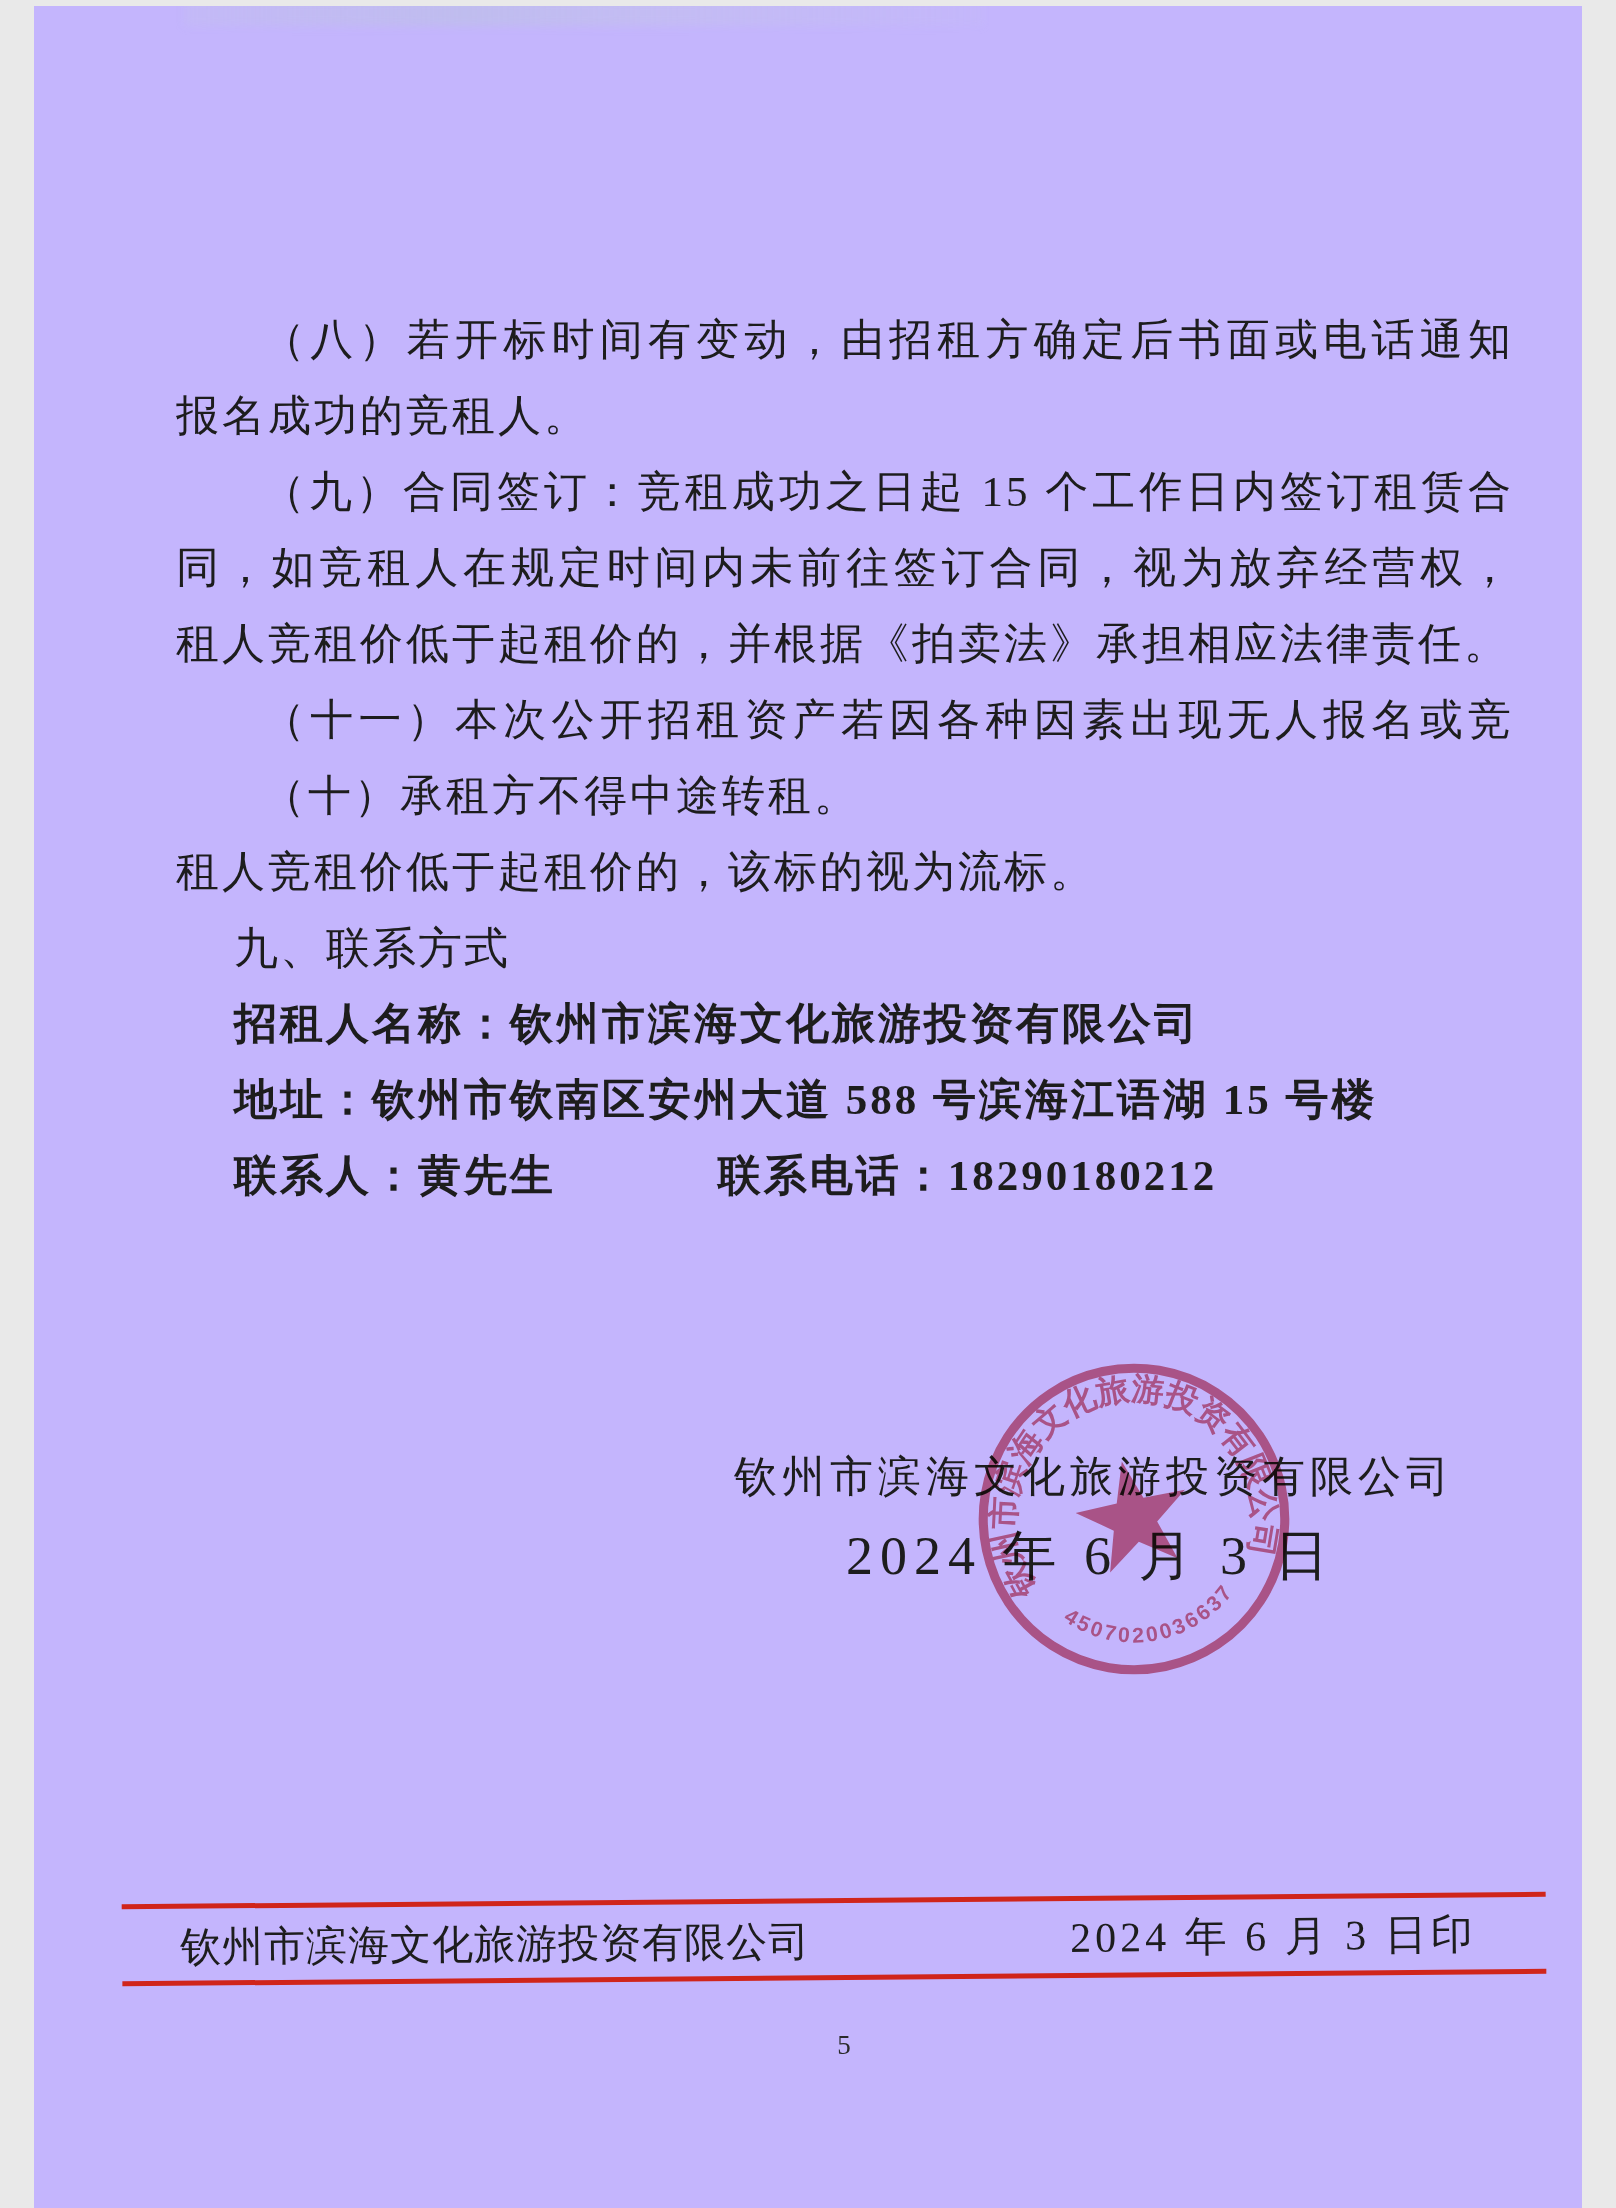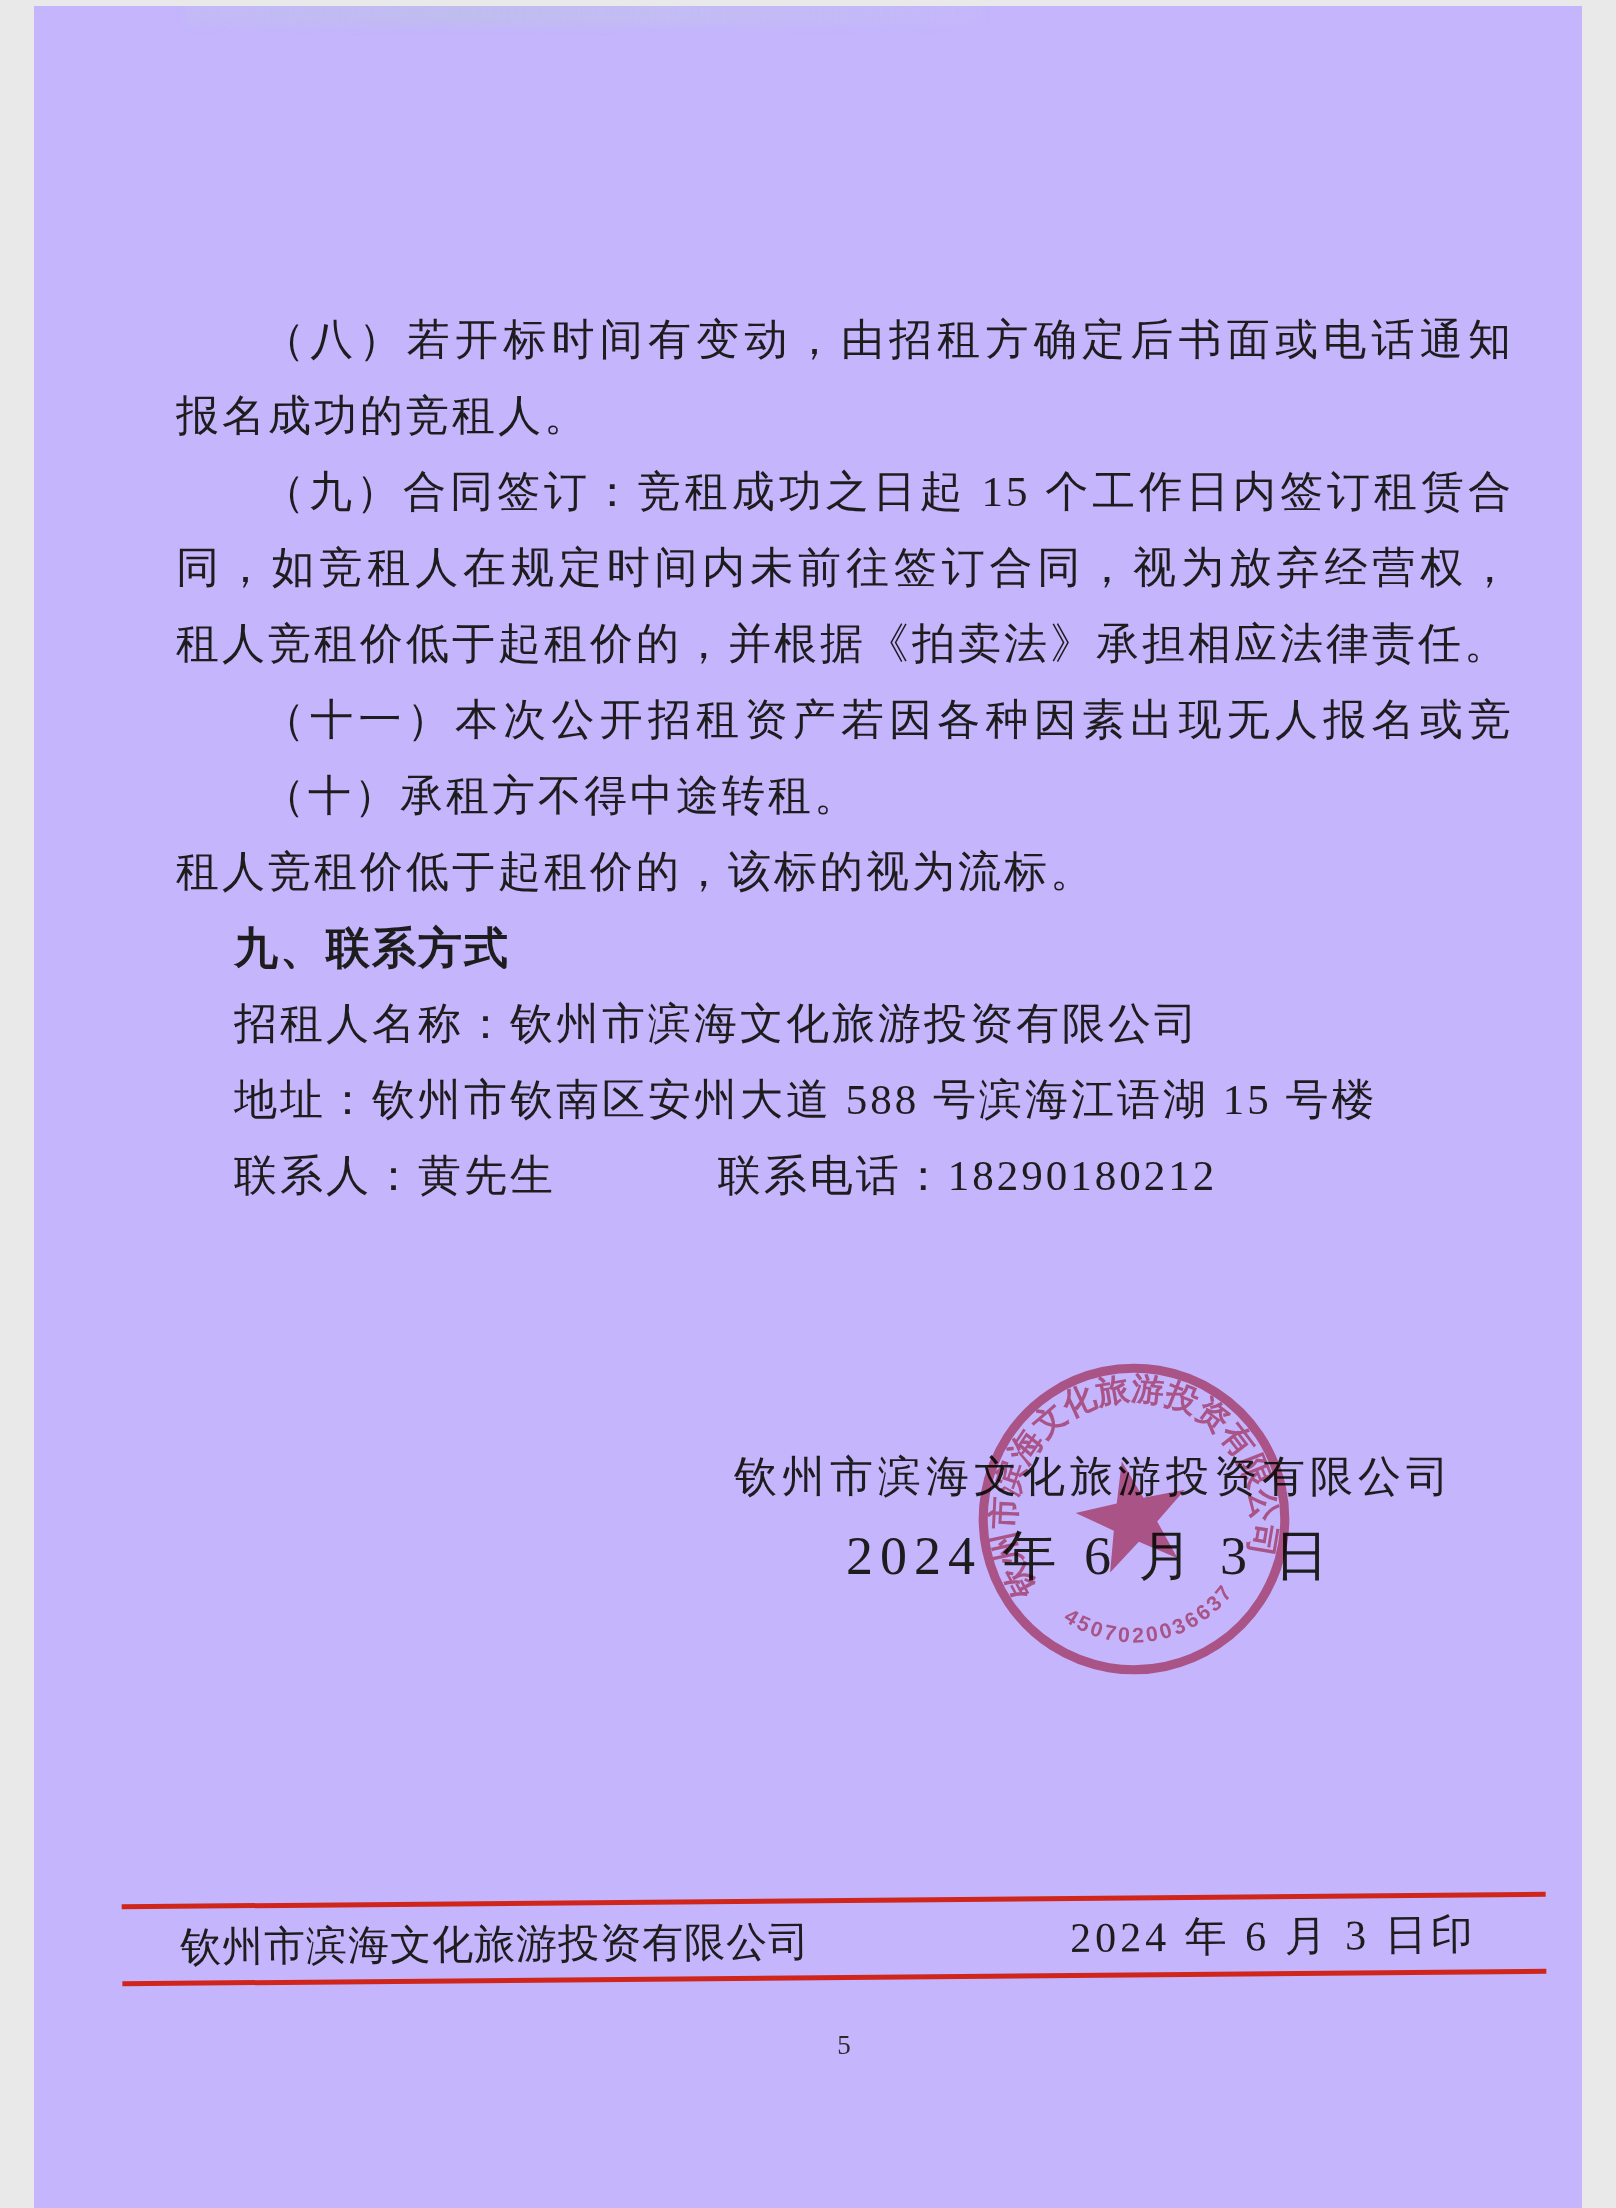--- a/index.html
+++ b/index.html
@@ -31,23 +31,23 @@
   .line.fill{
     white-space:normal;
     text-align:justify;
     text-align-last:justify;
     text-justify:inter-character;
   }
   .line.first{text-indent:86px;}
   .heading-line{
     height:76px;text-indent:58px;
     font-family:"Liberation Sans","DejaVu Sans",sans-serif;
-    font-weight:bold;font-size:44px;letter-spacing:2px;
+    font-weight:normal;font-size:44px;letter-spacing:2px;
   }
-  .contact-line{height:76px;text-indent:58px;white-space:nowrap;}
+  .contact-line{height:76px;text-indent:58px;white-space:nowrap;font-weight:bold;}
   .contact-line .phone{margin-left:148px;text-align:right;}
   .sig-company{
     position:absolute;left:700px;top:1442px;
     font-size:43px;letter-spacing:5px;white-space:nowrap;
   }
   .sig-date{
     position:absolute;left:812px;top:1514px;
     font-size:54px;letter-spacing:7px;white-space:nowrap;
   }
   .stamp{

